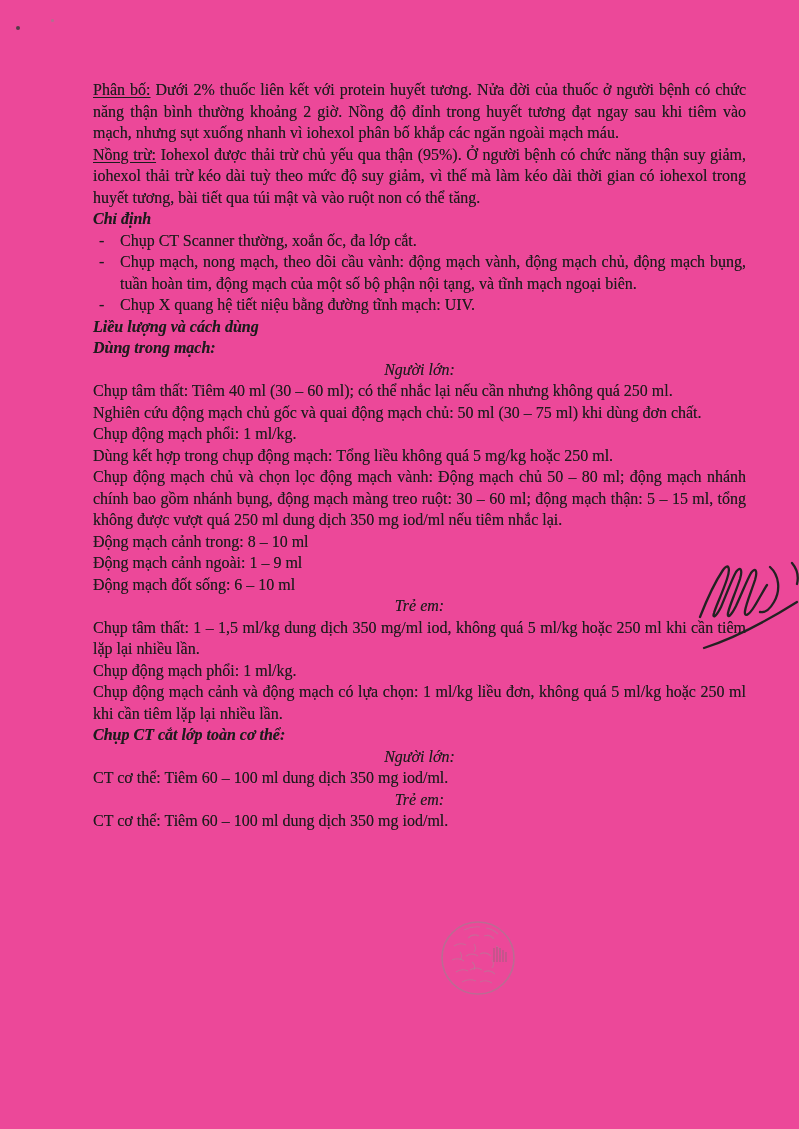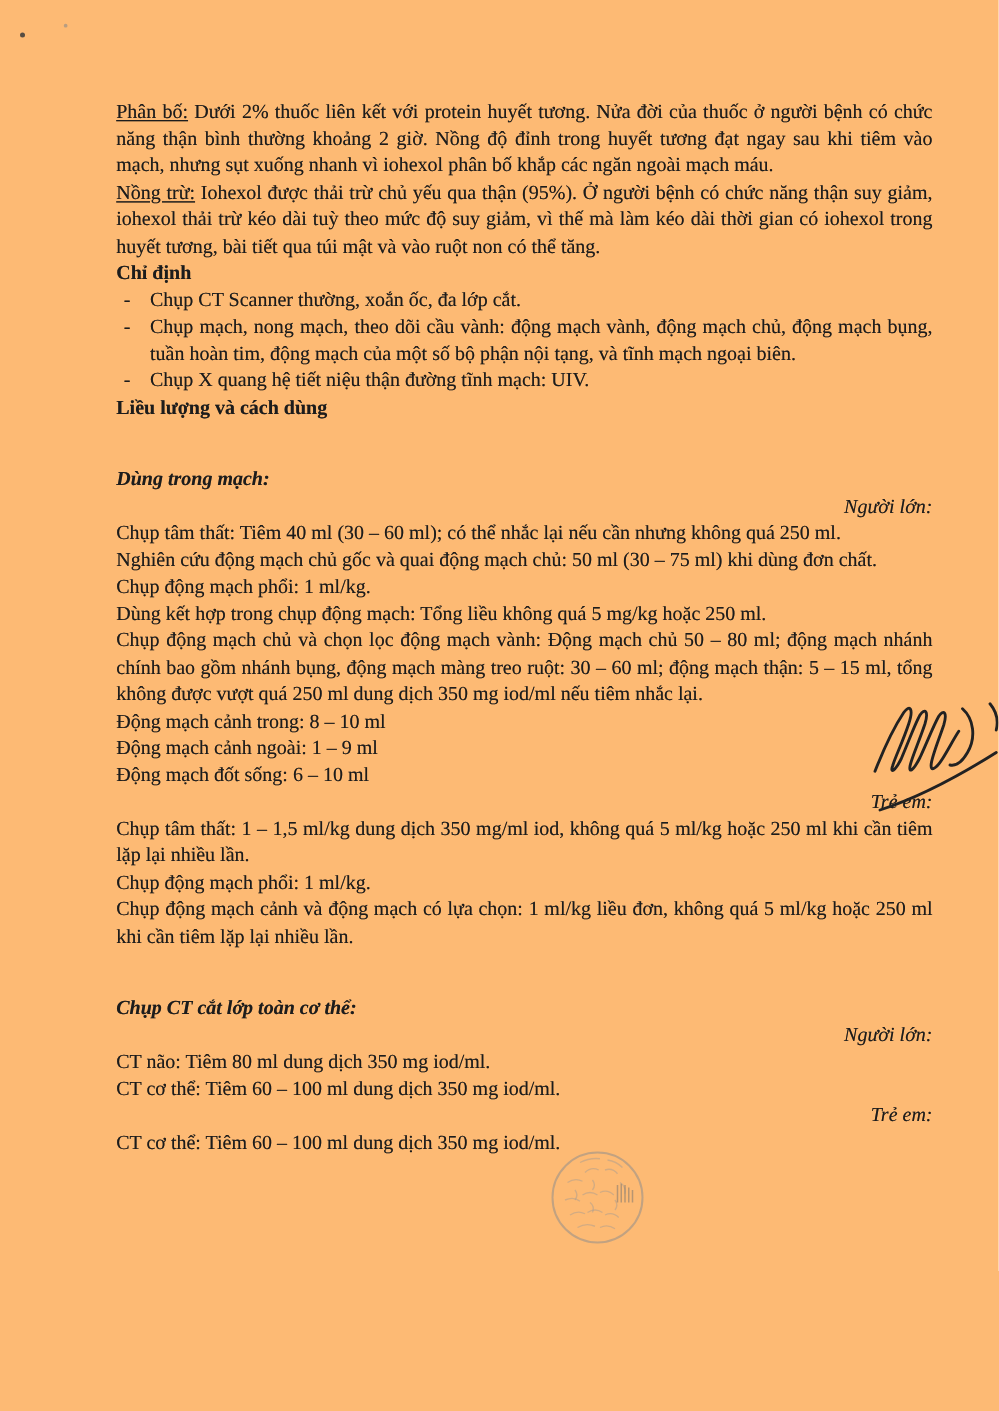--- a/index.html
+++ b/index.html
@@ -2,37 +2,37 @@
 <html><head>
 <meta charset="utf-8">
 <style>
   * { margin:0; padding:0; box-sizing:border-box; }
   html,body { background:#ffffff; }
   body { font-family:"Liberation Serif","DejaVu Serif",serif; }
 
   .page {
     position:relative;
     width:799px; height:1129px;
-    background:#fdba74;
+    background:#ec4899;
     overflow:hidden;
     color:#1c1c1c;
   }
 
   
   .content {
     position:absolute;
     left:93px; top:79px; width:653px;
     font-size:16px;
     line-height:21.5px;
     text-shadow:0 0 .5px rgba(25,25,25,.55);
   }
   .blk { text-align:justify; }
-  .blk.heading      { font-weight:bold; text-align:left; }
-  .blk.bolditalic   { font-weight:bold; font-style:italic; text-align:left;margin-top:36px; }
-  .blk.italic       { font-style:italic; text-align:right; }
+  .blk.heading      { font-weight:bold; text-align:left;font-style:italic; }
+  .blk.bolditalic   { font-weight:bold; font-style:italic; text-align:left; }
+  .blk.italic       { font-style:italic; text-align:center; }
   .blk.bullet       { position:relative; padding-left:27px; }
   .blk.bullet .marker { position:absolute; left:6px; top:0; }
   .lead { text-decoration:underline; text-underline-offset:2px; }
 
   
   .signature {
     position:absolute; left:683px; top:550px;
     width:116px; height:108px;
     filter:blur(.2px);
   }
@@ -63,39 +63,38 @@
 
   <div class="speck s1"></div>
   <div class="speck s2"></div>
 
   <div class="content">
       <div class="blk para"><span class="lead">Phân bố:</span> <span>Dưới 2% thuốc liên kết với protein huyết tương. Nửa đời của thuốc ở người bệnh có chức năng thận bình thường khoảng 2 giờ. Nồng độ đỉnh trong huyết tương đạt ngay sau khi tiêm vào mạch, nhưng sụt xuống nhanh vì iohexol phân bố khắp các ngăn ngoài mạch máu.</span></div>
       <div class="blk para"><span class="lead">Nồng trừ:</span> <span>Iohexol được thải trừ chủ yếu qua thận (95%). Ở người bệnh có chức năng thận suy giảm, iohexol thải trừ kéo dài tuỳ theo mức độ suy giảm, vì thế mà làm kéo dài thời gian có iohexol trong huyết tương, bài tiết qua túi mật và vào ruột non có thể tăng.</span></div>
       <div class="blk heading"><span>Chỉ định</span></div>
       <div class="blk bullet"><span class="marker">-</span><span>Chụp CT Scanner thường, xoắn ốc, đa lớp cắt.</span></div>
       <div class="blk bullet"><span class="marker">-</span><span>Chụp mạch, nong mạch, theo dõi cầu vành: động mạch vành, động mạch chủ, động mạch bụng, tuần hoàn tim, động mạch của một số bộ phận nội tạng, và tĩnh mạch ngoại biên.</span></div>
-      <div class="blk bullet"><span class="marker">-</span><span>Chụp X quang hệ tiết niệu thận đường tĩnh mạch: UIV.</span></div>
+      <div class="blk bullet"><span class="marker">-</span><span>Chụp X quang hệ tiết niệu bằng đường tĩnh mạch: UIV.</span></div>
       <div class="blk heading"><span>Liều lượng và cách dùng</span></div>
       <div class="blk bolditalic"><span>Dùng trong mạch:</span></div>
       <div class="blk italic"><span>Người lớn:</span></div>
       <div class="blk para"><span>Chụp tâm thất: Tiêm 40 ml (30 – 60 ml); có thể nhắc lại nếu cần nhưng không quá 250 ml.</span></div>
       <div class="blk para"><span>Nghiên cứu động mạch chủ gốc và quai động mạch chủ: 50 ml (30 – 75 ml) khi dùng đơn chất.</span></div>
       <div class="blk para"><span>Chụp động mạch phổi: 1 ml/kg.</span></div>
       <div class="blk para"><span>Dùng kết hợp trong chụp động mạch: Tổng liều không quá 5 mg/kg hoặc 250 ml.</span></div>
       <div class="blk para"><span>Chụp động mạch chủ và chọn lọc động mạch vành: Động mạch chủ 50 – 80 ml; động mạch nhánh chính bao gồm nhánh bụng, động mạch màng treo ruột: 30 – 60 ml; động mạch thận: 5 – 15 ml, tổng không được vượt quá 250 ml dung dịch 350 mg iod/ml nếu tiêm nhắc lại.</span></div>
       <div class="blk para"><span>Động mạch cảnh trong: 8 – 10 ml</span></div>
       <div class="blk para"><span>Động mạch cảnh ngoài: 1 – 9 ml</span></div>
       <div class="blk para"><span>Động mạch đốt sống: 6 – 10 ml</span></div>
       <div class="blk italic"><span>Trẻ em:</span></div>
       <div class="blk para"><span>Chụp tâm thất: 1 – 1,5 ml/kg dung dịch 350 mg/ml iod, không quá 5 ml/kg hoặc 250 ml khi cần tiêm lặp lại nhiều lần.</span></div>
       <div class="blk para"><span>Chụp động mạch phổi: 1 ml/kg.</span></div>
       <div class="blk para"><span>Chụp động mạch cảnh và động mạch có lựa chọn: 1 ml/kg liều đơn, không quá 5 ml/kg hoặc 250 ml khi cần tiêm lặp lại nhiều lần.</span></div>
       <div class="blk bolditalic"><span>Chụp CT cắt lớp toàn cơ thể:</span></div>
       <div class="blk italic"><span>Người lớn:</span></div>
-      <div class="blk para"><span>CT não: Tiêm 80 ml dung dịch 350 mg iod/ml.</span></div>
       <div class="blk para"><span>CT cơ thể: Tiêm 60 – 100 ml dung dịch 350 mg iod/ml.</span></div>
       <div class="blk italic"><span>Trẻ em:</span></div>
       <div class="blk para"><span>CT cơ thể: Tiêm 60 – 100 ml dung dịch 350 mg iod/ml.</span></div>
     </div>
 
   <svg class="signature" viewBox="683 550 116 108" aria-hidden="true">
     <path d="M700,617 C709,594 717,579 723,570 C728,563 731,567 727,579 C722,594 716,606 714,613 C712,619 716,617 721,607 C727,593 732,579 736,572 C740,566 743,569 740,579 C735,594 729,607 728,613 C727,619 731,616 736,606 C742,593 747,580 751,573 C755,567 758,570 755,580 C751,592 746,604 745,611 C744,618 749,615 754,607 C759,599 763,591 767,585"></path>
     <path d="M704,648 C732,639 762,624 797,602"></path>
     <path d="M770,567 C779,575 781,590 774,602 C770,609 765,613 760,612"></path>
     <path d="M792,563 C797,569 799,576 797,584"></path>

